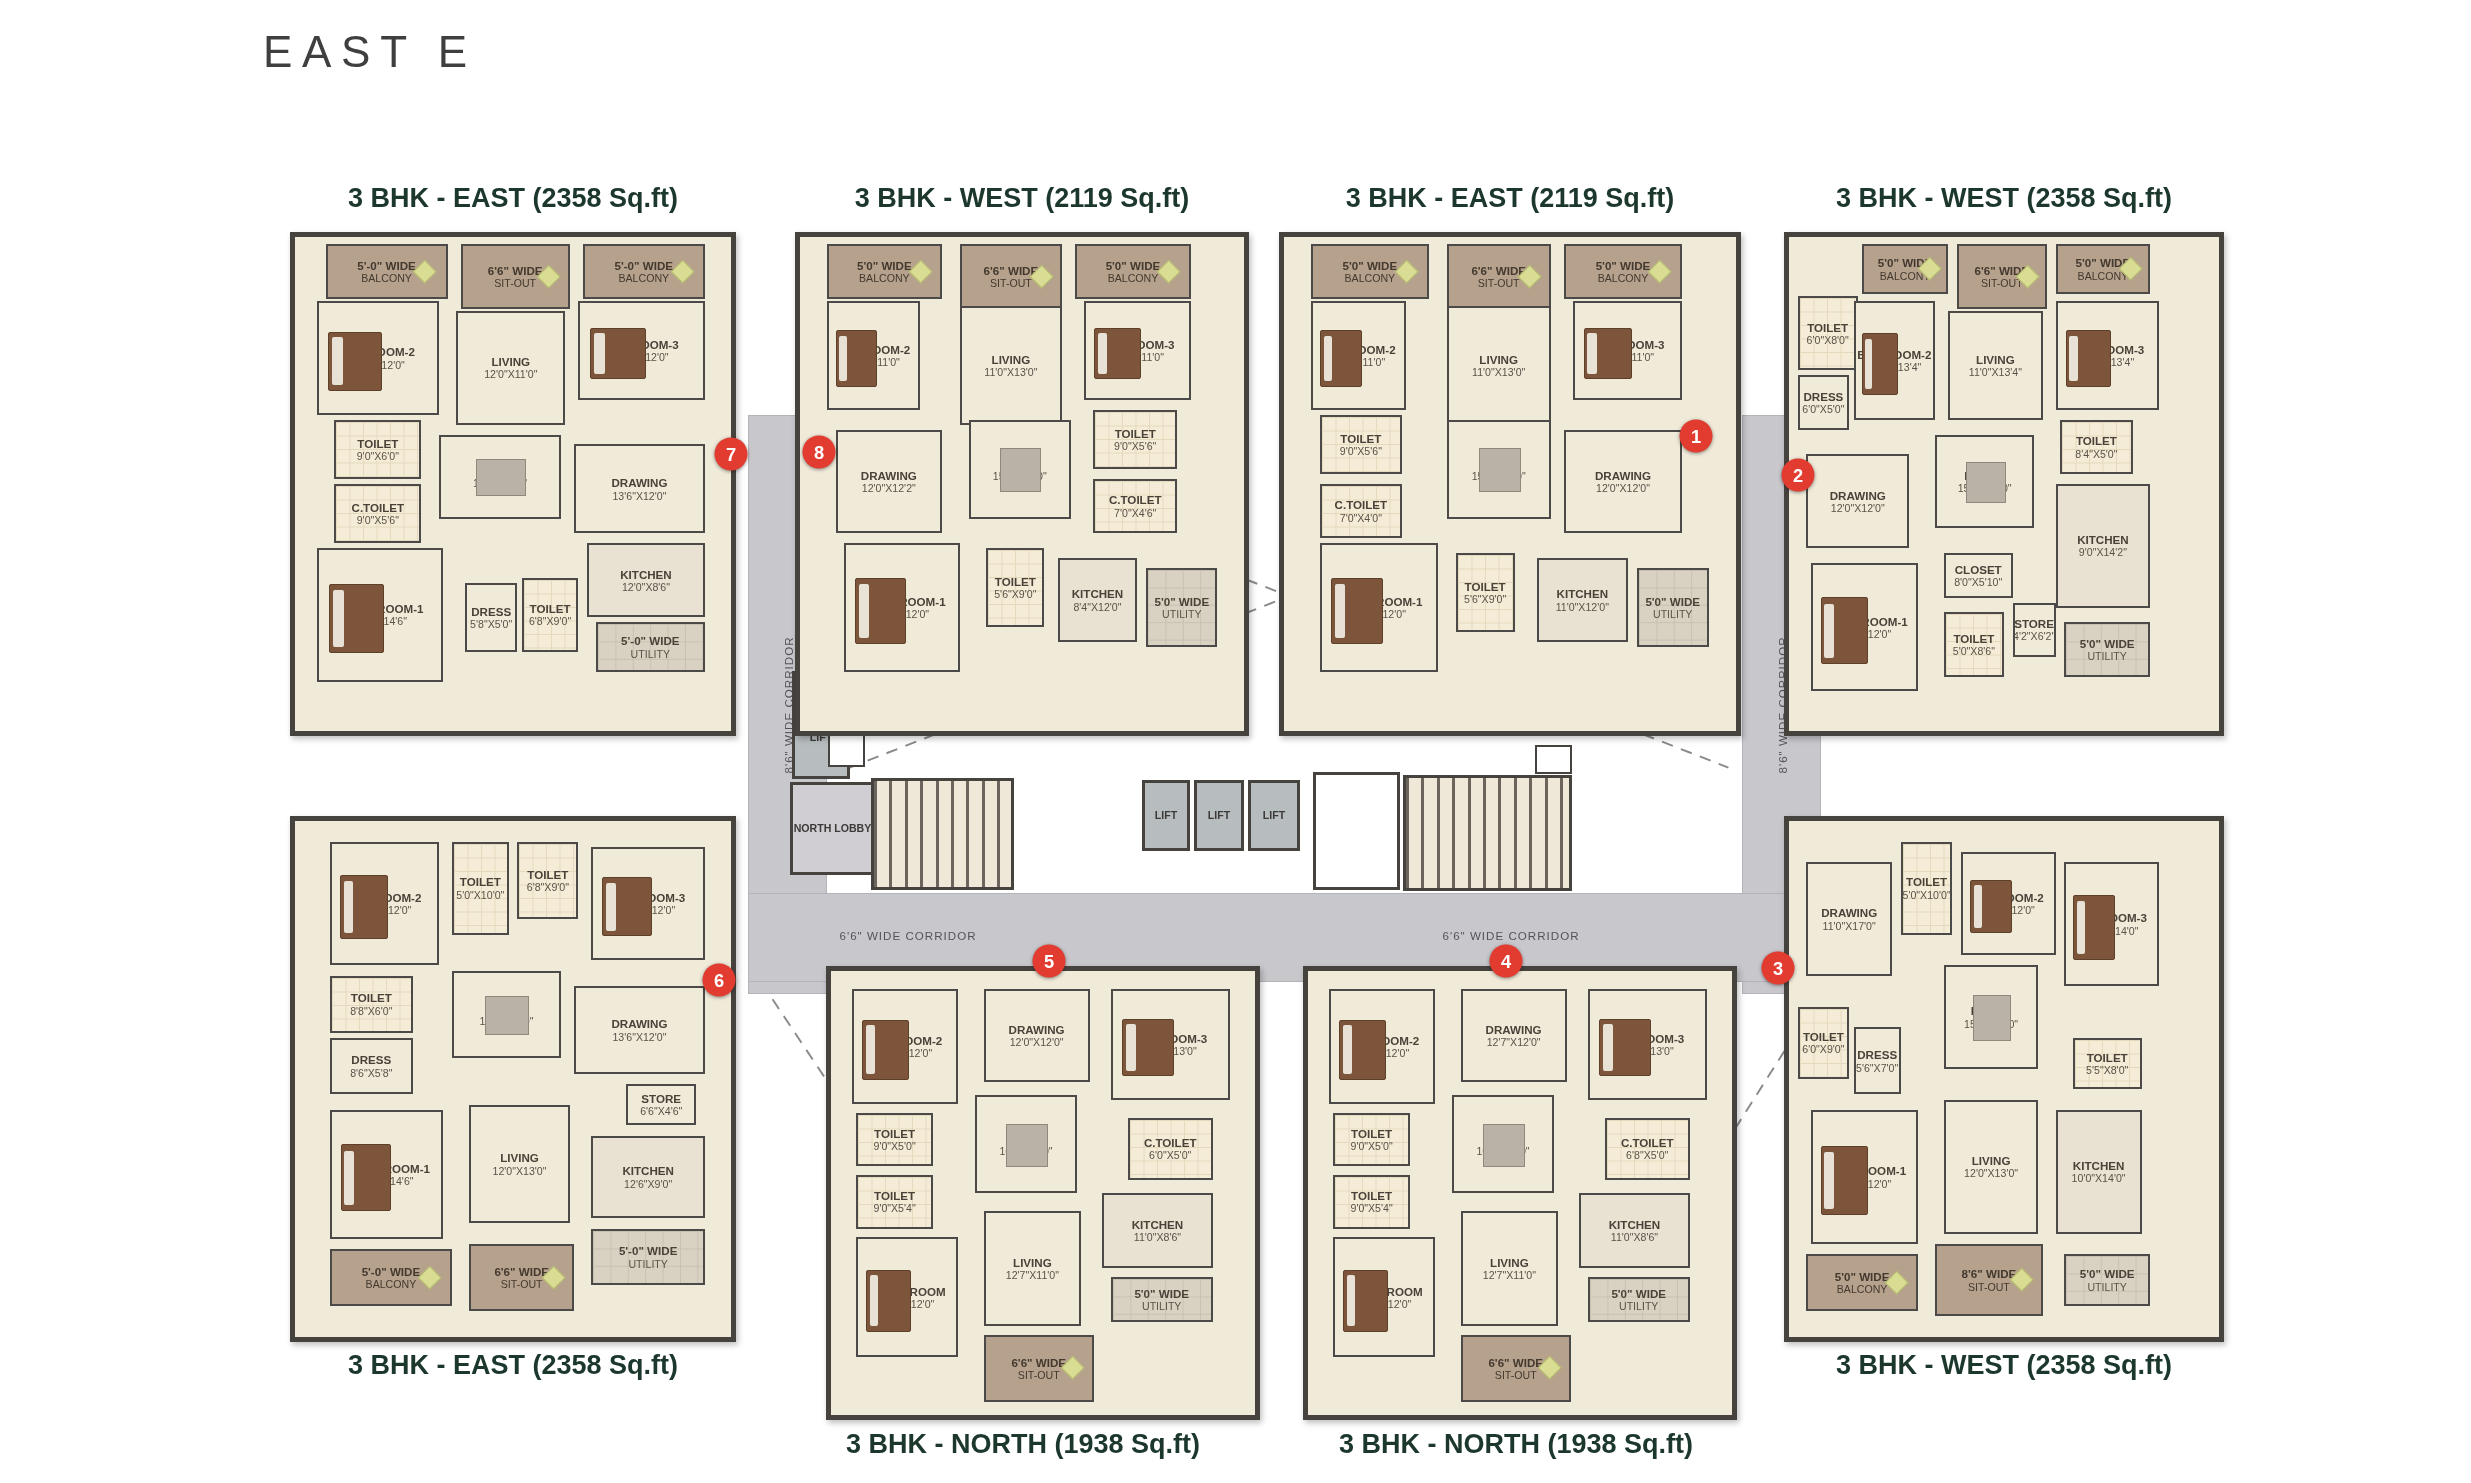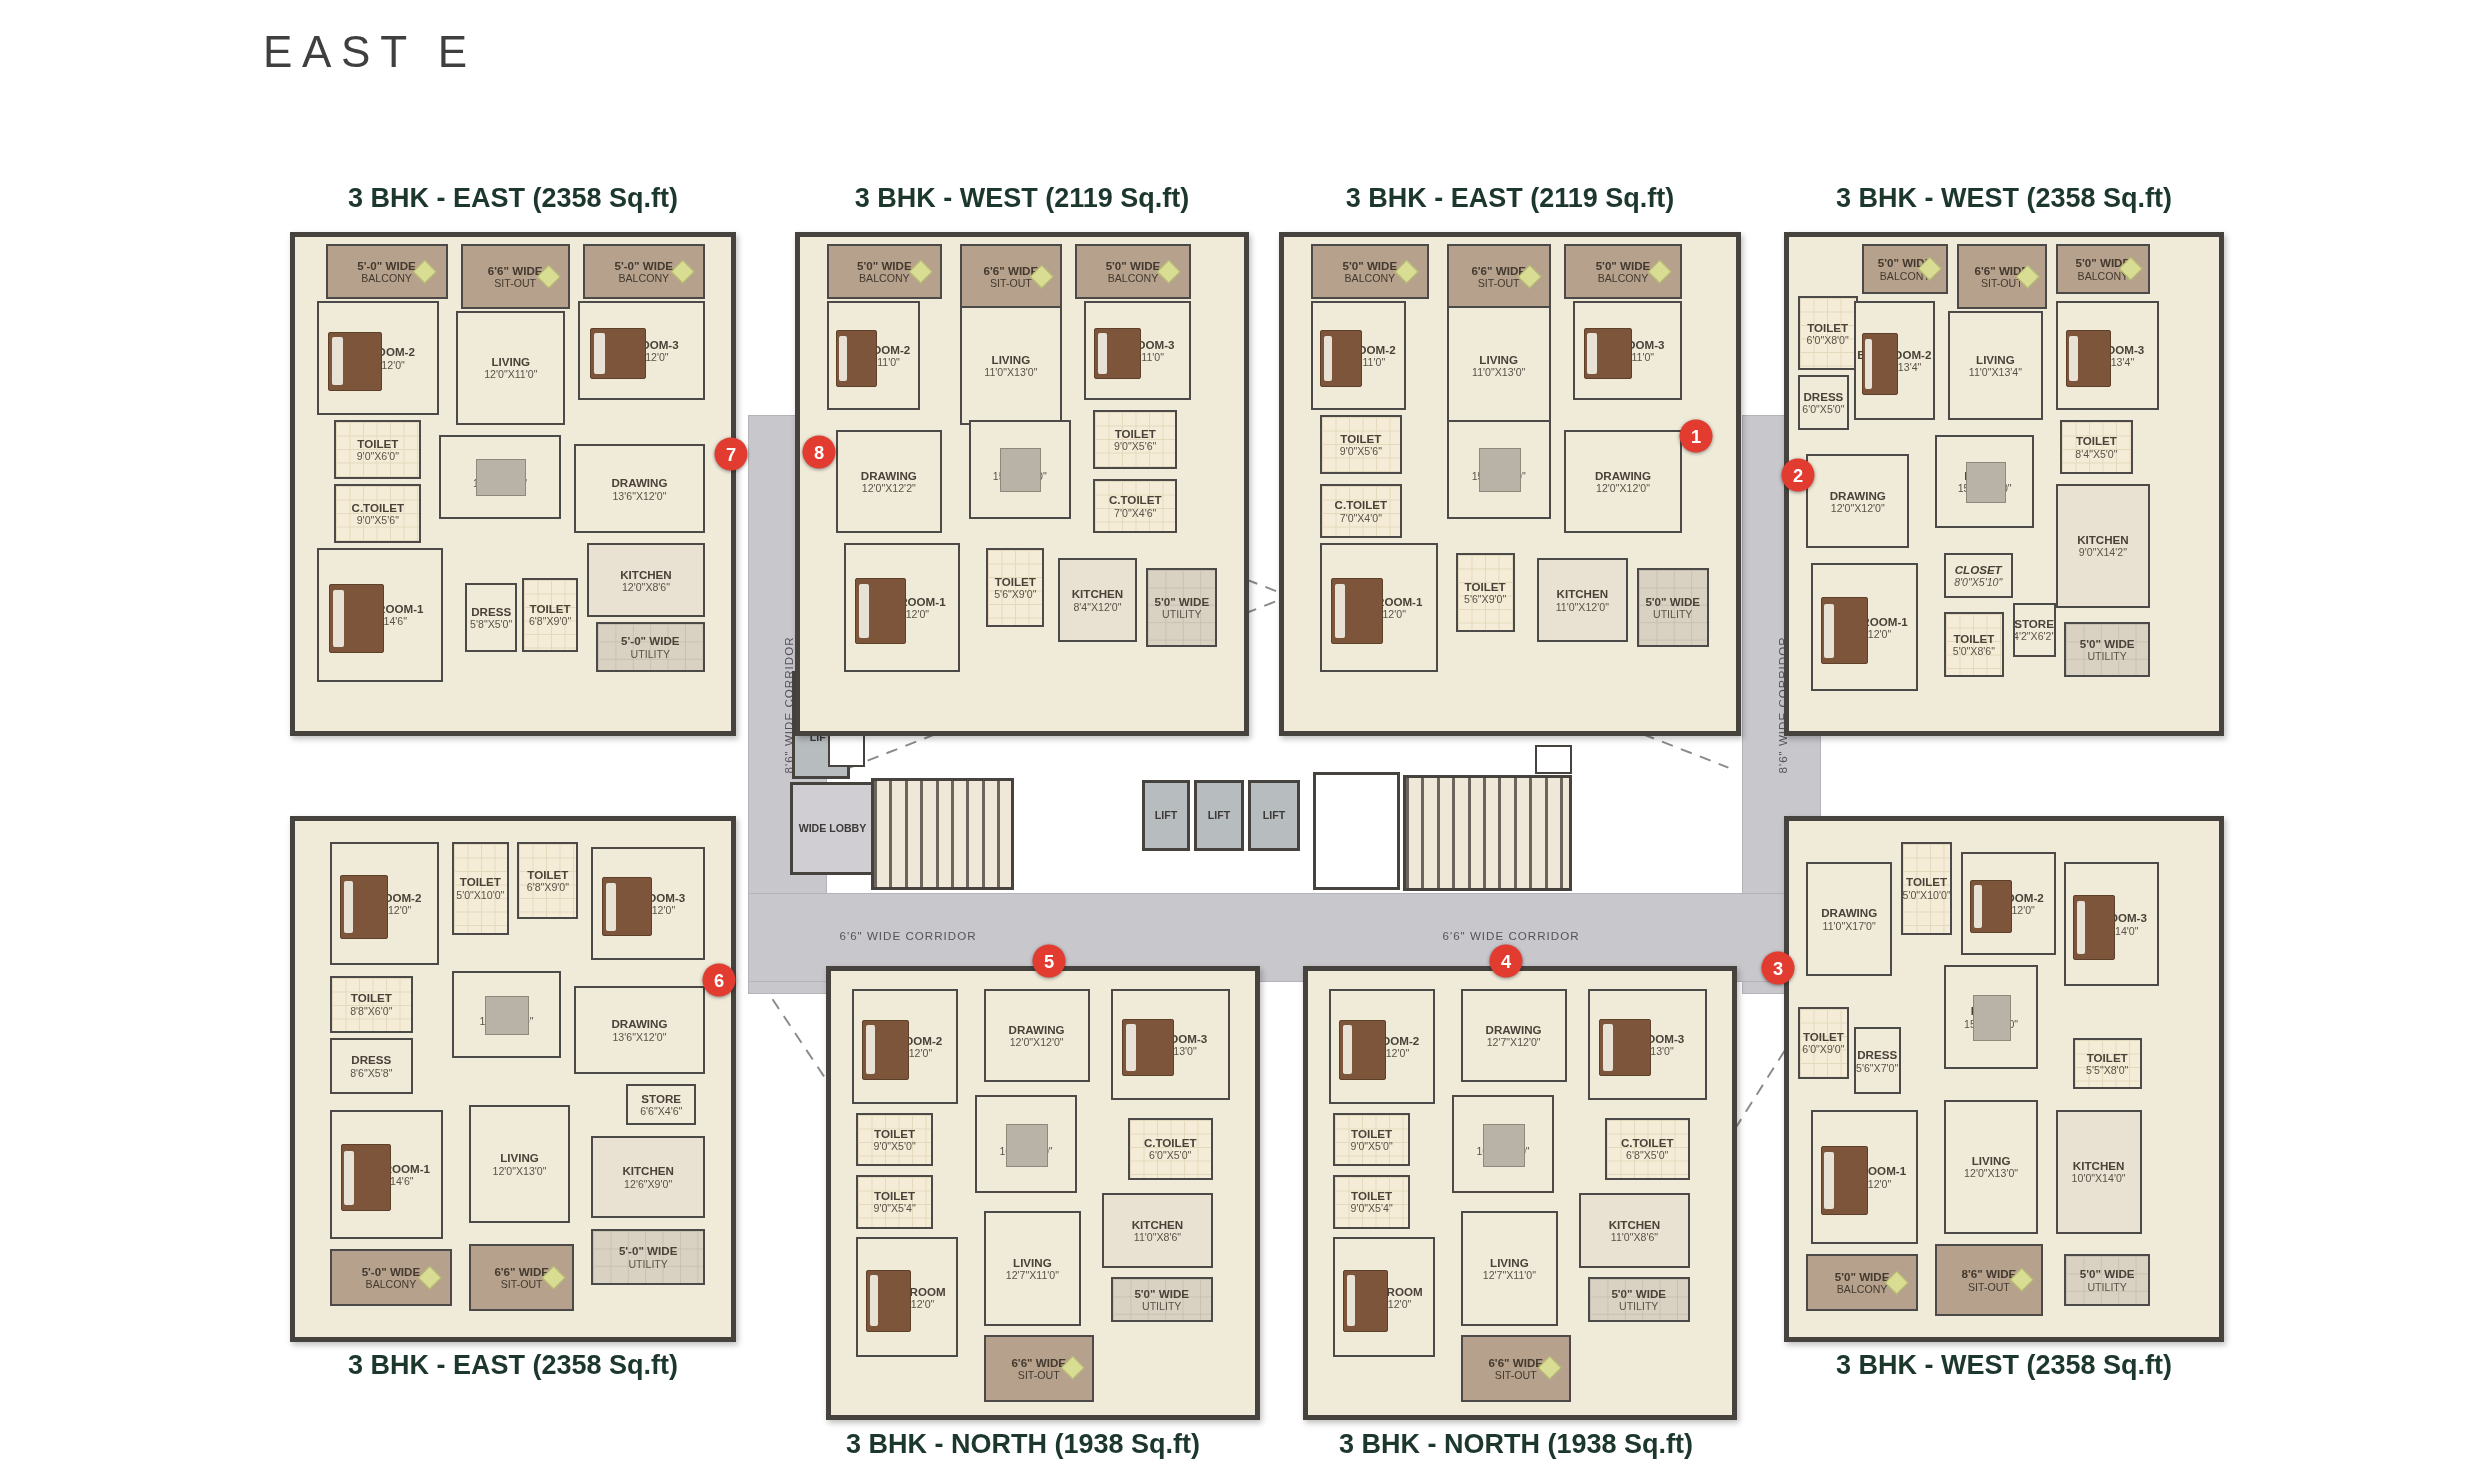--- a/index.html
+++ b/index.html
@@ -67,21 +67,21 @@
     <div class="corridor" style="left: 1742px; top: 415px; width: 79px; height: 579px;">
       <span class="vlabel">8'6" WIDE CORRIDOR</span>
     </div>
     <div class="corridor" style="left: 748px; top: 893px; width: 1073px; height: 89px;"></div>
     <div class="hlabel" style="left: 908px; top: 929px;">6'6" WIDE CORRIDOR</div>
     <div class="hlabel" style="left: 1511px; top: 929px;">6'6" WIDE CORRIDOR</div>
     <div class="core lift" style="left: 792px; top: 671px; width: 58px; height: 108px;">
       <span class="lbl">FIRE / SERVICE LIFT</span>
     </div>
     <div class="core lobby" style="left: 790px; top: 782px; width: 85px; height: 93px;">
-      <span class="lbl">WIDE LOBBY</span>
+      <span class="lbl">NORTH LOBBY</span>
     </div>
     <div class="core stair" style="left: 871px; top: 778px; width: 143px; height: 112px;"></div>
     <div class="core lift" style="left: 1142px; top: 780px; width: 48px; height: 71px;">
       <span class="lbl">LIFT</span>
     </div>
     <div class="core lift" style="left: 1194px; top: 780px; width: 50px; height: 71px;">
       <span class="lbl">LIFT</span>
     </div>
     <div class="core lift" style="left: 1248px; top: 780px; width: 52px; height: 71px;">
       <span class="lbl">LIFT</span>
@@ -343,21 +343,21 @@
         <span class="dm">15'4"X12'0"</span>
       </div>
       <div class="room wet" style="left: 63%; top: 37%; width: 17%; height: 11%;">
         <span class="nm">TOILET</span>
         <span class="dm">8'4"X5'0"</span>
       </div>
       <div class="room kit" style="left: 62%; top: 50%; width: 22%; height: 25%;">
         <span class="nm">KITCHEN</span>
         <span class="dm">9'0"X14'2"</span>
       </div>
-      <div class="room room" style="left: 36%; top: 64%; width: 16%; height: 9%; font-style: italic;">
+      <div class="room room" style="left: 36%; top: 64%; width: 16%; height: 9%;">
         <span class="nm">CLOSET</span>
         <span class="dm">8'0"X5'10"</span>
       </div>
       <div class="room room" style="left: 5%; top: 66%; width: 25%; height: 26%;">
         <div class="bed"></div>
         <span class="nm">M.BED ROOM-1</span>
         <span class="dm">15'8"X12'0"</span>
       </div>
       <div class="room wet" style="left: 36%; top: 76%; width: 14%; height: 13%;">
         <span class="nm">TOILET</span>

